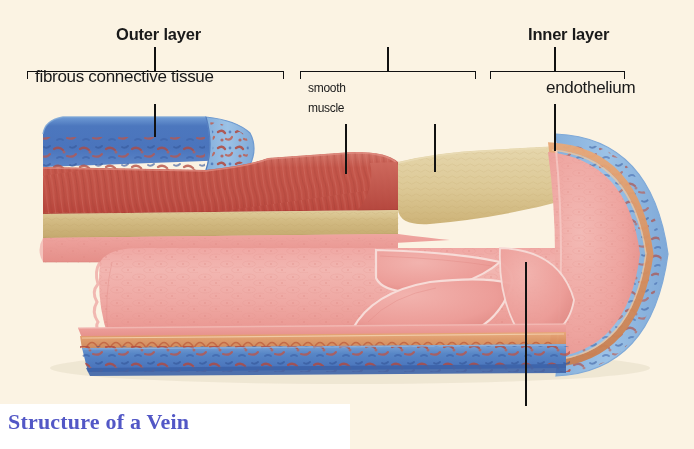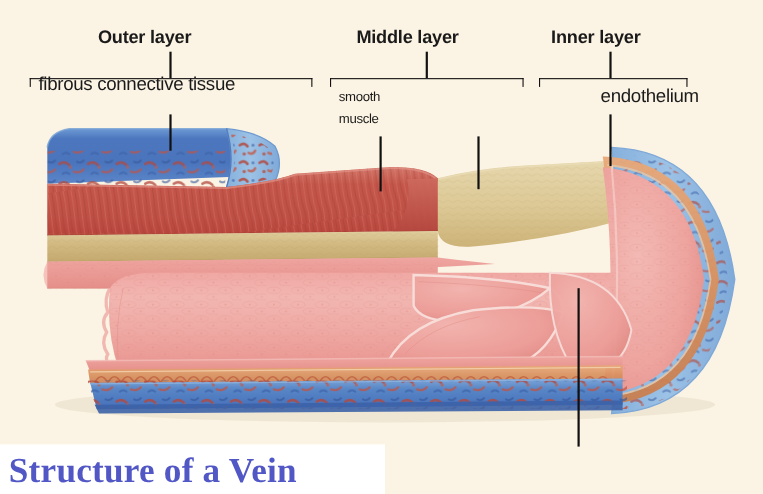--- a/index.html
+++ b/index.html
@@ -7,32 +7,32 @@
     width:694px;height:449px;
     background:#FBF3E3;
     font-family:"Liberation Sans", sans-serif;
     overflow:hidden;
     position:relative;
   }
   #stage{position:absolute;left:0;top:0;width:694px;height:449px;}
 
   
   .lbl{position:absolute;color:#1a1a1a;white-space:nowrap;}
-  .lbl-bold{font-weight:bold;font-size:16.5px;letter-spacing:-0.2px;}
+  .lbl-bold{font-weight:bold;font-size:16.5px;letter-spacing:-0.2px;margin-left:27px;}
   .lbl-reg{font-size:17px;letter-spacing:-0.3px;}
   .lbl-sub{font-size:12px;letter-spacing:-0.3px;line-height:20px;white-space:normal;}
 
   
   .bracket{position:absolute;border-top:1.6px solid #111;border-left:1.6px solid #111;border-right:1.6px solid #111;height:8px;box-sizing:border-box;}
   .leader{position:absolute;width:1.8px;background:#111;}
 
   
   #title-band{position:absolute;left:0;top:404px;width:350px;height:45px;background:#FFFFFF;}
   #title-text{position:absolute;left:8px;top:409px;font-family:"Liberation Serif", serif;
-    font-weight:bold;font-size:32px;color:#5257C6;letter-spacing:0.2px;}
+    font-weight:bold;font-size:22px;color:#5257C6;letter-spacing:0.2px;}
 
   svg{position:absolute;left:0;top:0;}
 </style>
 </head>
 <body>
 
 <div id="stage">
 
   <svg width="694" height="449" viewBox="0 0 694 449">
     <defs>
@@ -253,21 +253,20 @@
       <path d="M82 349 L566 345" fill="none" stroke="#8FB4DE" stroke-width="1.2" opacity="0.8"></path>
     </g>
   </svg>
 
   <div class="lbl lbl-bold" style="left:89px;top:25px;">Outer layer</div>
   <div class="leader" style="left:154px;top:47px;height:24px;"></div>
   <div class="bracket" style="left:27px;top:71px;width:257px;"></div>
   <div class="lbl lbl-reg" style="left:35px;top:67px;">fibrous connective tissue</div>
   <div class="leader" style="left:154px;top:104px;height:33px;"></div>
 
-  <div class="lbl lbl-bold" style="left:324px;top:25px;">Middle layer</div>
   <div class="leader" style="left:387px;top:47px;height:24px;"></div>
   <div class="bracket" style="left:300px;top:71px;width:176px;"></div>
   <div class="lbl lbl-sub" style="left:308px;top:78px;width:74px;">
     <span>smooth</span><br>
     <span>muscle</span>
   </div>
   <div class="leader" style="left:345px;top:124px;height:50px;"></div>
   <div class="leader" style="left:434px;top:124px;height:48px;"></div>
 
   <div class="lbl lbl-bold" style="left:501px;top:25px;">Inner layer</div>

